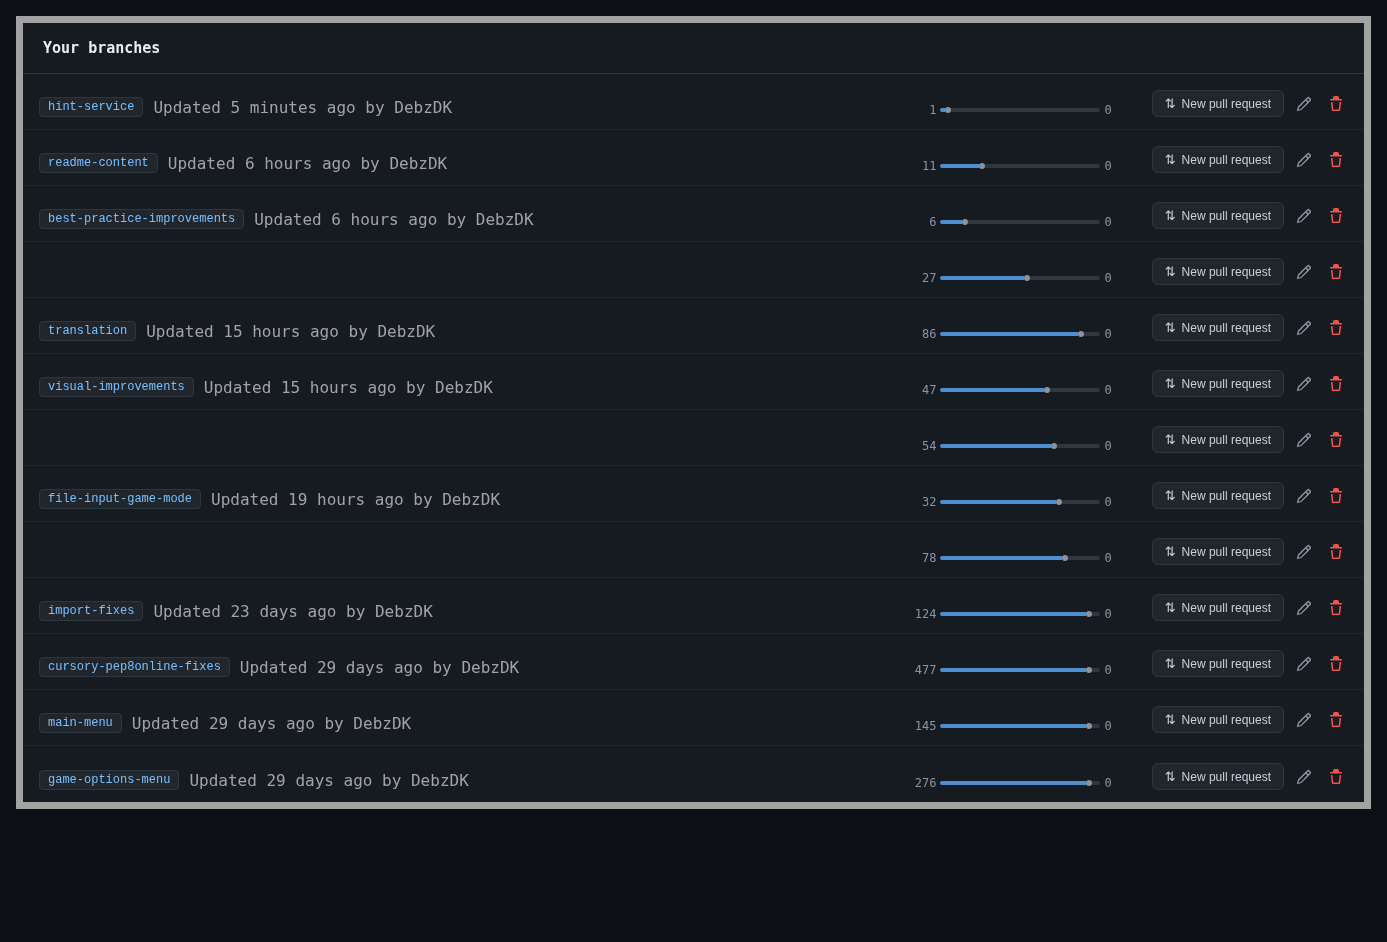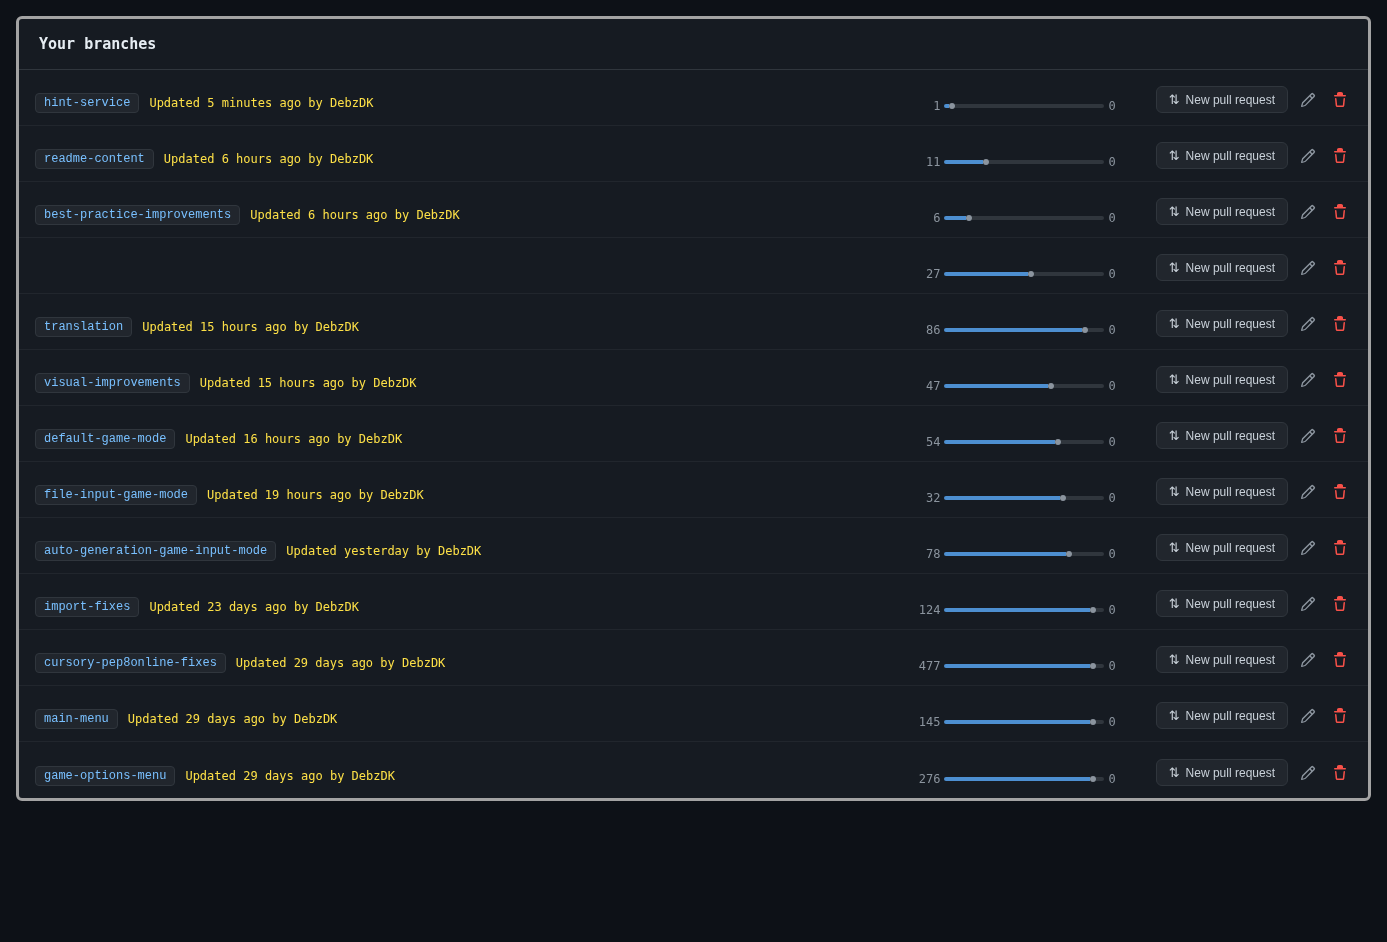--- a/index.html
+++ b/index.html
@@ -6,22 +6,22 @@
     body {
       background: #0d1117;
       color: #c9d1d9;
       font-family: -apple-system, BlinkMacSystemFont, 'Segoe UI', monospace, sans-serif;
       font-size: 13px;
       min-height: 942px;
     }
     .container {
       max-width: 1387px;
       background: #161b22;
-      border: 3px solid #a3a3a3;
-      border-radius: 6px;
+      border: 7px solid #a3a3a3;
+      border-radius: 0;
       margin: 16px;
       overflow: hidden;
     }
     .header {
       padding: 16px 20px;
       border-bottom: 1px solid #30363d;
     }
     .header-title {
       font-size: 15px;
       font-weight: 600;
@@ -48,22 +48,22 @@
       background: #21262d;
       border: 1px solid #30363d;
       border-radius: 4px;
       padding: 2px 8px;
       font-family: 'SFMono-Regular', Consolas, 'Liberation Mono', Menlo, monospace;
       font-size: 12px;
       color: #79c0ff;
       white-space: nowrap;
     }
     .branch-meta {
-      color: #fde047;
-      font-size: 12px;
+      color: #a3a3a3;
+      font-size: 16px;
       white-space: nowrap;
     }
     .progress-section {
       flex: 1;
       display: flex;
       align-items: center;
       justify-content: flex-end;
       padding-right: 40px;
       gap: 8px;
     }
@@ -341,24 +341,20 @@
         </svg>
       </button>
       <button class="icon-btn red" title="Delete branch">
         <svg width="16" height="16" viewBox="0 0 16 16" fill="currentColor">
           <path d="M6.5 1.75a.25.25 0 01.25-.25h2.5a.25.25 0 01.25.25V3h-3V1.75zm4.5 0V3h2.25a.75.75 0 010 1.5H2.75a.75.75 0 010-1.5H5V1.75C5 .784 5.784 0 6.75 0h2.5C10.216 0 11 .784 11 1.75zM4.496 6.675a.75.75 0 10-1.492.15l.66 6.6A1.75 1.75 0 005.405 15h5.19a1.75 1.75 0 001.74-1.575l.66-6.6a.75.75 0 00-1.492-.15l-.66 6.6a.25.25 0 01-.248.225H5.405a.25.25 0 01-.249-.225l-.66-6.6z"></path>
         </svg>
       </button>
     </div>
   </div>
       <div class="branch-row">
-    <div class="branch-info">
-      <span class="branch-name">default-game-mode</span>
-      <span class="branch-meta">Updated 16 hours ago by DebzDK</span>
-    </div>
     <div class="progress-section">
       <div class="progress-wrap">
         <span class="ahead-count">54</span>
         <div class="bar-container">
           <div class="bar-ahead" style="width:111px"></div>
           <div class="bar-dot"></div>
           <div class="bar-behind"></div>
         </div>
         <span class="behind-count">0</span>
       </div>
@@ -407,24 +403,20 @@
         </svg>
       </button>
       <button class="icon-btn red" title="Delete branch">
         <svg width="16" height="16" viewBox="0 0 16 16" fill="currentColor">
           <path d="M6.5 1.75a.25.25 0 01.25-.25h2.5a.25.25 0 01.25.25V3h-3V1.75zm4.5 0V3h2.25a.75.75 0 010 1.5H2.75a.75.75 0 010-1.5H5V1.75C5 .784 5.784 0 6.75 0h2.5C10.216 0 11 .784 11 1.75zM4.496 6.675a.75.75 0 10-1.492.15l.66 6.6A1.75 1.75 0 005.405 15h5.19a1.75 1.75 0 001.74-1.575l.66-6.6a.75.75 0 00-1.492-.15l-.66 6.6a.25.25 0 01-.248.225H5.405a.25.25 0 01-.249-.225l-.66-6.6z"></path>
         </svg>
       </button>
     </div>
   </div>
       <div class="branch-row">
-    <div class="branch-info">
-      <span class="branch-name">auto-generation-game-input-mode</span>
-      <span class="branch-meta">Updated yesterday by DebzDK</span>
-    </div>
     <div class="progress-section">
       <div class="progress-wrap">
         <span class="ahead-count">78</span>
         <div class="bar-container">
           <div class="bar-ahead" style="width:122px"></div>
           <div class="bar-dot"></div>
           <div class="bar-behind"></div>
         </div>
         <span class="behind-count">0</span>
       </div>

